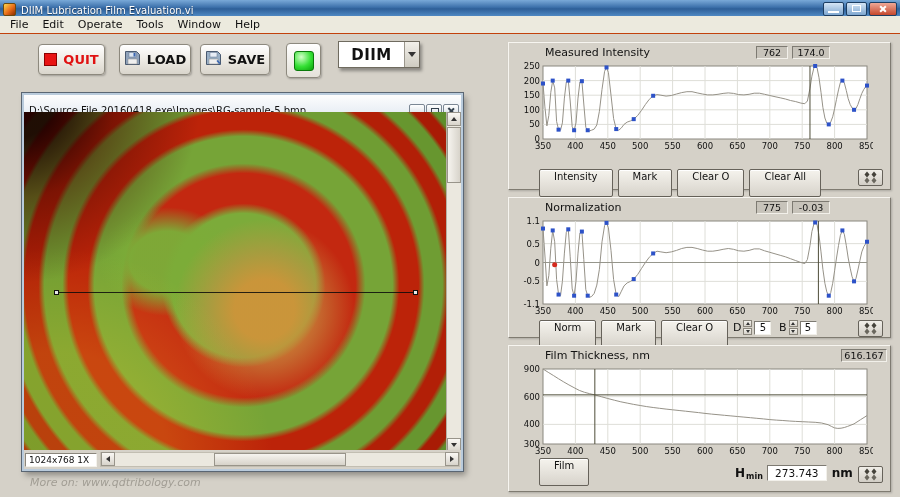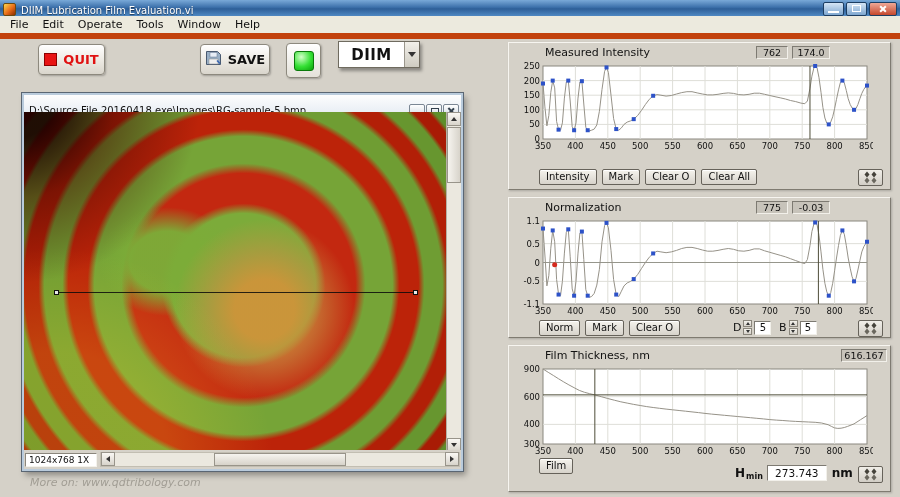--- a/index.html
+++ b/index.html
@@ -20,21 +20,21 @@
   .winbtn{width:19px;height:12px;border:1px solid #1d3e62;border-radius:2px;position:relative;
     background:linear-gradient(#d5e5f5,#7ea7d0);}
   .winbtn.close{width:26px;background:linear-gradient(#f0a896,#c5472c);}
   .winbtn.min::after{content:"";position:absolute;left:4px;right:4px;bottom:2px;height:2px;background:#fff;}
   .winbtn.max::after{content:"";position:absolute;left:5px;top:2px;width:7px;height:5px;border:1px solid #fff;}
   .winbtn.close::before,.winbtn.close::after{content:"";position:absolute;left:50%;top:2px;width:2px;height:8px;background:#fff;}
   .winbtn.close::before{transform:translateX(-50%) rotate(45deg);}
   .winbtn.close::after{transform:translateX(-50%) rotate(-45deg);}
   
   .menubar{position:absolute;left:0;top:16px;right:0;height:17px;background:#eceade;
-    border-bottom:6px solid #c2410c;display:flex;align-items:center;font-size:11px;padding-left:3px;}
+    border-bottom:1px solid #c2410c;display:flex;align-items:center;font-size:11px;padding-left:3px;}
   .menu-item{padding:1px 7px;cursor:default;}
   
   .tbtn{position:absolute;height:31px;box-sizing:border-box;display:flex;align-items:center;justify-content:center;gap:6px;
     background:linear-gradient(#ffffff,#ece9e2 55%,#d9d5cc);border:1px solid #8d897e;border-radius:4px;
     font-size:13px;font-weight:bold;box-shadow:inset 0 1px 0 #fff,1px 1px 2px rgba(0,0,0,.25);cursor:pointer;}
   .quit-btn{left:38px;top:44px;width:67px;color:#e01212;}
   .quit-ico{width:11px;height:11px;background:#e81414;border:1px solid #8d0000;}
   .load-btn{left:119px;top:44px;width:72px;}
   .save-btn{left:200px;top:44px;width:70px;}
   .led-frame{position:absolute;left:286px;top:43px;width:33px;height:33px;border:1px solid #8d897e;border-radius:4px;
@@ -111,21 +111,21 @@
   .chart-title{position:absolute;left:36px;top:3px;font-size:11px;}
   .vbox{position:absolute;top:3px;height:13px;box-sizing:border-box;background:#c7c3ba;
     border:1px solid;border-color:#7d7a72 #f2f0ea #f2f0ea #7d7a72;
     font-size:9.5px;line-height:11px;text-align:center;overflow:hidden;}
   .vx{left:247px;width:32px;} .vy{left:283px;width:38px;}
   .p3 .vx{left:296px;width:32px;margin-top:20px;} .p3 .vy{left:332px;width:46px;}
   svg.chart{position:absolute;left:8px;top:19px;}
   svg.chart text{font-family:"DejaVu Sans","Liberation Sans",sans-serif;}
   .chart-btns{position:absolute;left:30px;display:flex;gap:5px;}
   .p1 .chart-btns{top:126px;} .p2 .chart-btns{top:122px;} .p3 .chart-btns{top:112px;}
-  .cbtn{font-size:10px;height:16px;line-height:14px;padding:0 6px;box-sizing:border-box;cursor:pointer;
+  .cbtn{font-size:10px;height:28px;line-height:14px;padding:0 14px;box-sizing:border-box;cursor:pointer;
     background:linear-gradient(#f5f3ed,#d7d3cb);border:1px solid #66625a;border-radius:2px;box-shadow:inset 0 1px 0 #fff;}
   .tool-btn{position:absolute;right:7px;width:25px;height:17px;box-sizing:border-box;cursor:pointer;
     background:linear-gradient(#f0eee8,#d2cec6);border:1px solid #66625a;border-radius:2px;
     display:flex;align-items:center;justify-content:center;}
   .p1 .tool-btn{top:126px;} .p2 .tool-btn{top:122px;} .p3 .tool-btn{top:120px;}
   .spin-group{position:absolute;display:flex;align-items:center;gap:2px;font-size:11px;}
   .p2 .spin-group.dg{left:224px;top:122px;} .p2 .spin-group.bg{left:270px;top:122px;}
   .spin-arrows{display:flex;flex-direction:column;gap:1px;}
   .spin-btn{width:9px;height:7px;box-sizing:border-box;border:1px solid #8a867c;background:linear-gradient(#f4f2ec,#d6d2ca);
     display:flex;align-items:center;justify-content:center;cursor:pointer;}
@@ -157,20 +157,31 @@
     <span class="menu-item">Edit</span>
     <span class="menu-item">Operate</span>
     <span class="menu-item">Tools</span>
     <span class="menu-item">Window</span>
     <span class="menu-item">Help</span>
   </div>
 
   <div class="tbtn quit-btn">
     <span class="quit-ico"></span>
     <span>QUIT</span>
+  </div>
+  <div class="tbtn load-btn">
+    <span>
+      <svg width="17" height="16" viewBox="0 0 17 16">
+          <path d="M1.5 1.5h11l3 3v10h-14z" fill="#8fa2ba" stroke="#4a5a70"></path>
+          <rect x="4" y="9" width="9" height="5" fill="#efefef" stroke="#8a8a8a" stroke-width=".5"></rect>
+          <rect x="5" y="2.5" width="7" height="4.5" fill="#dce6f2" stroke="#6a7a90" stroke-width=".5"></rect>
+          <rect x="9.5" y="3" width="2" height="3.5" fill="#3a66b0"></rect>
+        </svg>
+    </span>
+    <span>LOAD</span>
   </div>
   <div class="tbtn save-btn">
     <span>
       <svg width="17" height="16" viewBox="0 0 17 16">
           <path d="M1.5 1.5h11l3 3v10h-14z" fill="#9ab0c6" stroke="#4a5a70"></path>
           <rect x="4" y="9" width="9" height="5" fill="#efefef" stroke="#8a8a8a" stroke-width=".5"></rect>
           <rect x="5" y="2.5" width="7" height="4.5" fill="#e8eef6" stroke="#6a7a90" stroke-width=".5"></rect>
           <path d="M12 10.5l3 3" stroke="#3a66b0" stroke-width="1.6"></path>
         </svg>
     </span>

